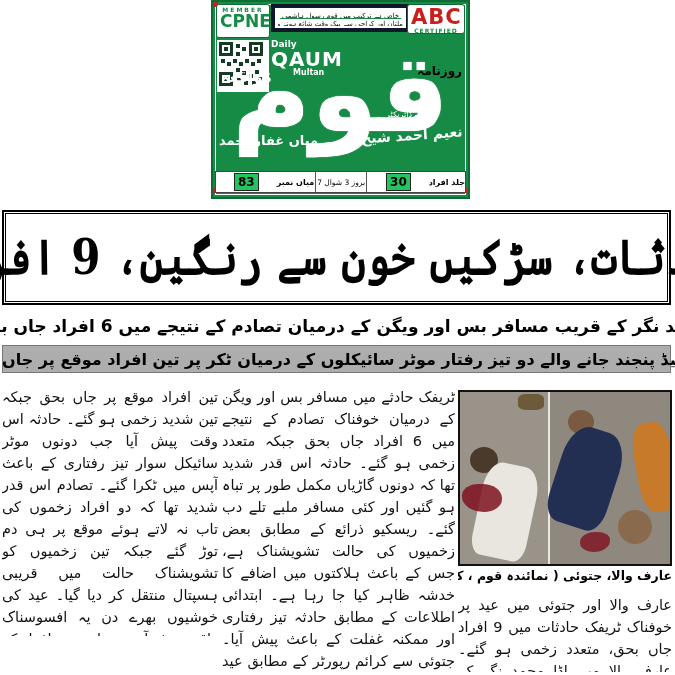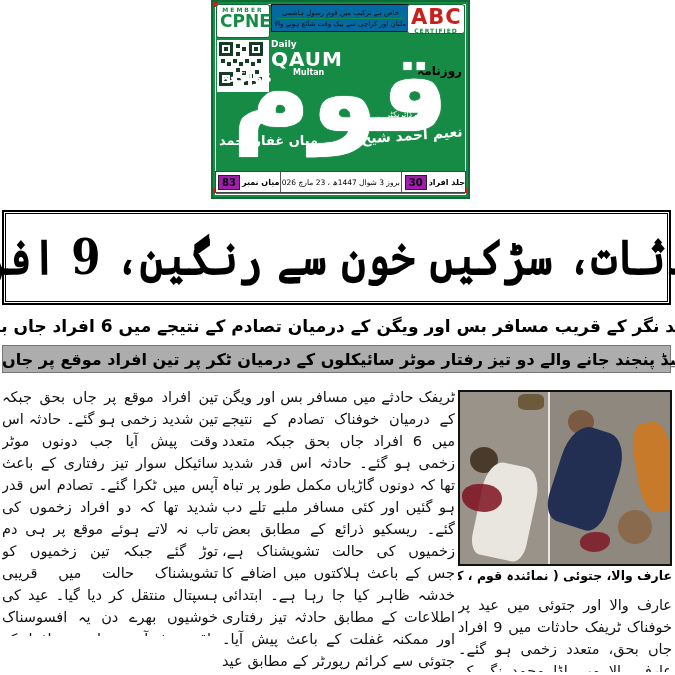--- a/index.html
+++ b/index.html
@@ -14,22 +14,22 @@
 
   .badge{position:absolute;background:#fff;border:1px solid #0e6b34;border-radius:3px;
          text-align:center;line-height:1;padding:2px 3px;box-sizing:border-box;}
   #cpne-badge{left:3px;top:2px;width:54px;height:34px;z-index:3;}
   #cpne-badge .small{font-size:6px;letter-spacing:2px;color:#168b46;font-weight:bold;}
   #cpne-badge .big{font-size:17px;color:#168b46;font-weight:bold;letter-spacing:0;}
   #abc-badge{right:3px;top:2px;width:58px;height:30px;z-index:3;}
   #abc-badge .big{font-size:21px;color:#c8201d;font-weight:bold;letter-spacing:1px;}
   #abc-badge .small{font-size:6px;letter-spacing:1px;color:#168b46;font-weight:bold;}
 
-  #tagline{position:absolute;left:58px;top:2px;width:139px;height:28px;background:#0369a1;
-           border:1px solid #0f172a;z-index:2;display:flex;flex-direction:column;justify-content:center;}
+  #tagline{position:absolute;left:58px;top:2px;width:139px;height:28px;background:#ffffff;
+           border:4px solid #0f172a;z-index:2;display:flex;flex-direction:column;justify-content:center;}
   #tagline div{font-size:7px;color:#111;text-align:center;white-space:nowrap;overflow:hidden;line-height:13px;}
   #tagline .sep{height:1px;background:#168b46;margin:0 2px;}
 
   #qr{position:absolute;left:4px;top:38px;width:48px;height:48px;background:#fff;padding:2px;}
   #daily-block{position:absolute;left:58px;top:38px;color:#fff;line-height:1;}
   #daily-block .d{font-size:9px;font-weight:bold;}
   #daily-block .q{font-size:20px;font-weight:bold;letter-spacing:1px;}
   #daily-block .m{font-size:8px;font-weight:bold;margin-left:22px;}
 
   #logo-big{position:absolute;left:0;right:0;top:8px;bottom:20px;display:flex;
@@ -41,22 +41,22 @@
   #chief{position:absolute;left:6px;top:112px;color:#fff;text-align:center;z-index:2;}
   #chief .t{font-size:10px;margin-bottom:8px;}
   #chief .n{font-size:13px;font-weight:bold;}
   #md{position:absolute;right:5px;top:108px;color:#fff;text-align:center;z-index:2;}
   #md .t{font-size:8px;margin-bottom:8px;}
   #md .n{font-size:14px;font-weight:bold;transform:rotate(-4deg);}
 
   #issue-bar{position:absolute;left:2px;right:2px;bottom:4px;height:22px;background:#fff;
              border:1px solid #444;display:flex;align-items:center;direction:rtl;
              font-size:8px;z-index:4;box-sizing:border-box;}
-  #issue-bar .numbox{border:1px solid #222;font-weight:bold;font-size:10px;padding:1px 3px;
-                     margin:0 2px;background:#a21caf;color:#000;}
+  #issue-bar .numbox{border:1px solid #222;font-weight:bold;font-size:12px;padding:1px 3px;
+                     margin:0 18px;background:#22c55e;color:#000;}
   #issue-bar .lbl{font-weight:bold;white-space:nowrap;}
   #issue-bar .datetxt{flex:1;text-align:center;white-space:nowrap;overflow:hidden;font-size:7.5px;}
   #issue-bar .vsep{width:1px;height:100%;background:#555;margin:0 1px;}
   .red-accent{position:absolute;width:5px;height:5px;background:#c8201d;}
 
   
   #headline-box{position:absolute;left:2px;top:210px;width:669px;height:95px;
                 border:2px solid #000;box-shadow:0 0 0 1px #fff inset,0 0 0 2px #000 inset;
                 box-sizing:border-box;display:flex;align-items:center;justify-content:center;
                 background:#fff;}

